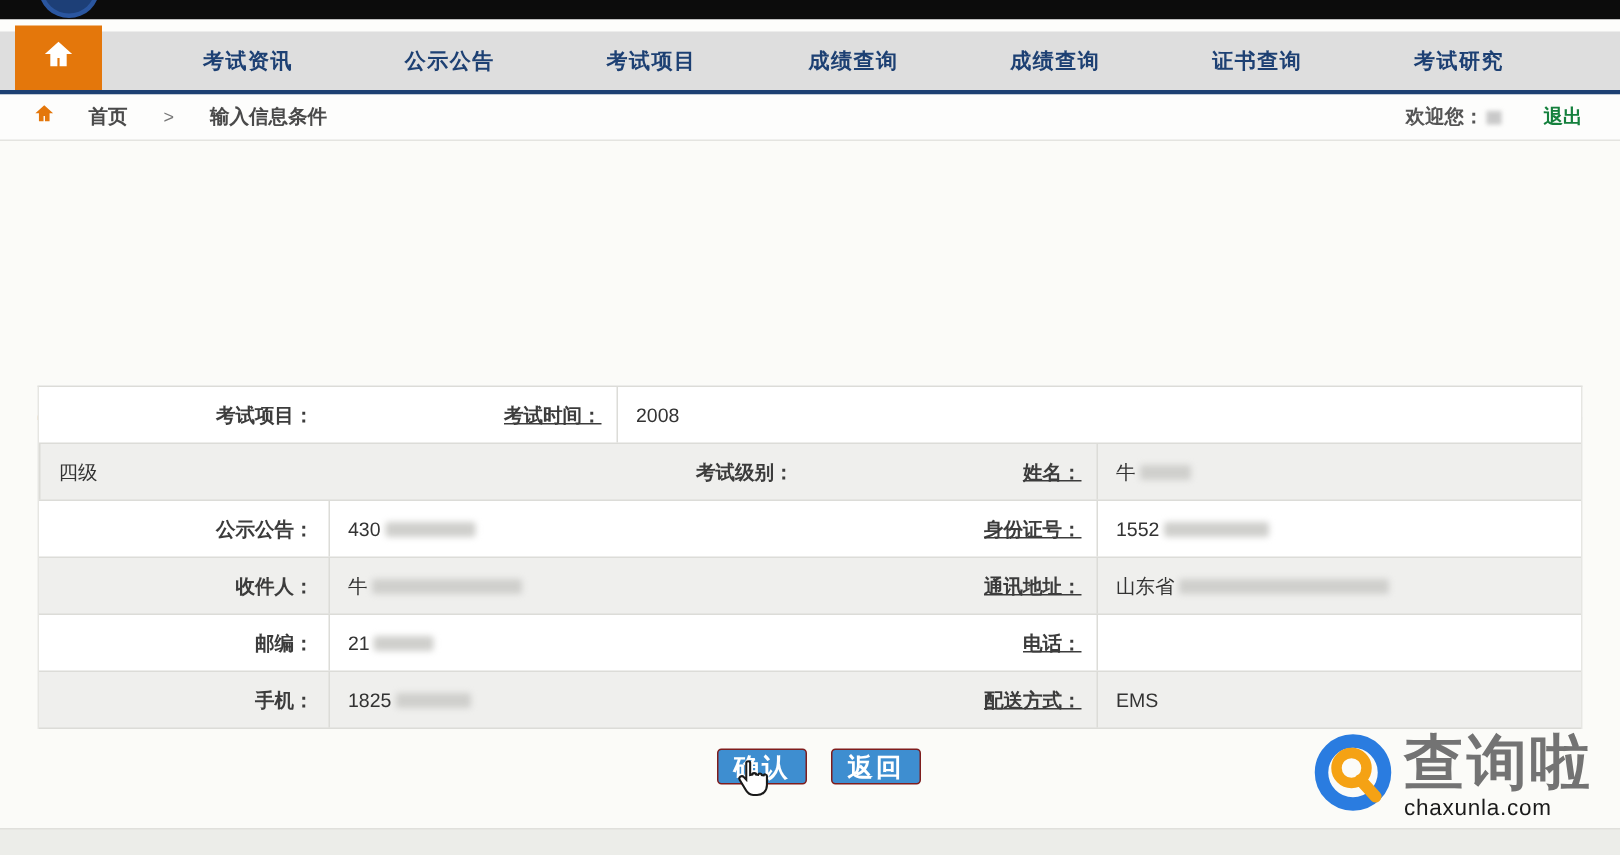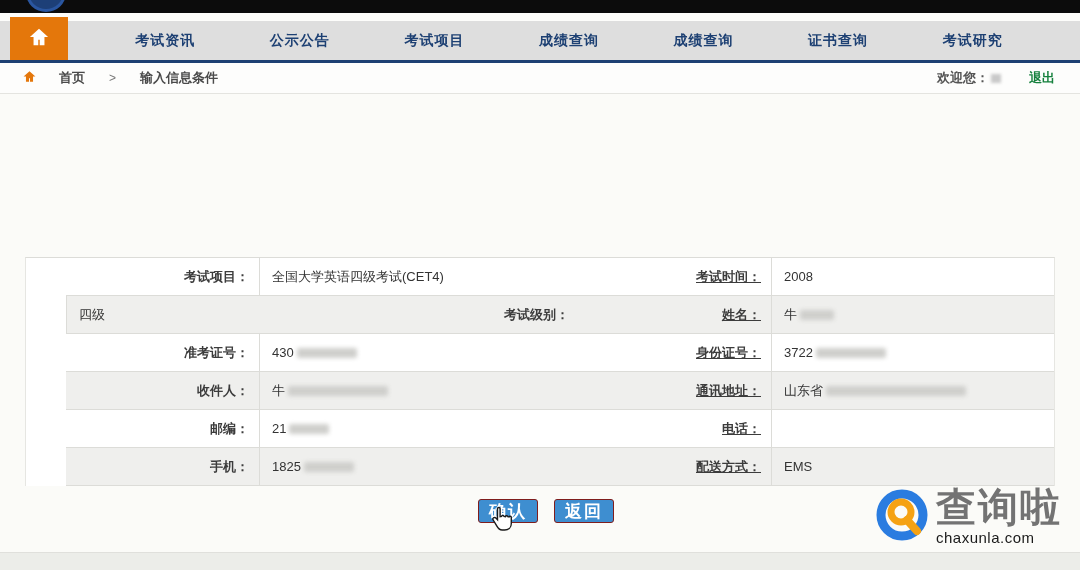--- a/index.html
+++ b/index.html
@@ -64,21 +64,20 @@
   .step-label { margin-top: 8px; font-size: 13px; font-weight: bold; letter-spacing: 1px; }
   .step.active .step-label { color: #e07f17; }
   .step.inactive .step-label { color: #5d5d5d; }
   .s1 { left: 125px; } .s2 { left: 330px; } .s3 { left: 535px; } .s4 { left: 740px; } .s5 { left: 945px; }
 
   
   .info-table {
     position: absolute; left: 25px; top: 257px; width: 1030px;
     border-top: 1px solid #dcdcd8; border-left: 1px solid #e6e6e2; border-right: 1px solid #e6e6e2;
     background: #fff;
-    padding-left: 40px;
   }
   .trow { display: flex; height: 38px; border-bottom: 1px solid #dcdcd8; align-items: stretch; }
   .trow:nth-child(even) { background: #efefed; }
   .tcell { display: flex; align-items: center; font-size: 13px; color: #333; }
   .tlabel { width: 193px; justify-content: flex-end; padding-right: 10px; font-weight: bold; color: #3c3c3c; }
   .tvalue { border-left: 1px solid #dcdcd8; padding-left: 12px; }
   .tv1 { width: 320px; }
   .tl2 { width: 192px; text-decoration: underline; }
   .tv2 { flex: 1; }
   .blur-bar { display: inline-block; height: 10px; margin-left: 3px; background: #cfcfcc; filter: blur(2px); border-radius: 2px; }
@@ -172,48 +171,45 @@
     </div>
     <div class="step inactive s5">
       <span class="step-dot">5</span>
       <div class="step-label">完成</div>
     </div>
   </div>
 
   <div class="info-table">
     <div class="trow">
       <div class="tcell tlabel">考试项目：</div>
-      <div class="tcell tvalue tv1">
-          <span>全国大学英语四级考试(CET4)</span>
-        </div>
       <div class="tcell tlabel tl2">考试时间：</div>
       <div class="tcell tvalue tv2">
           <span>2008</span>
         </div>
     </div>
     <div class="trow">
       <div class="tcell tvalue tv1">
           <span>四级</span>
         </div>
       <div class="tcell tlabel">考试级别：</div>
       <div class="tcell tlabel tl2">姓名：</div>
       <div class="tcell tvalue tv2">
           <span>牛</span>
           <span class="blur-bar" style="width:34px"></span>
         </div>
     </div>
     <div class="trow">
-      <div class="tcell tlabel">准考证号：</div>
+      <div class="tcell tlabel">公示公告：</div>
       <div class="tcell tvalue tv1">
           <span>430</span>
           <span class="blur-bar" style="width:60px"></span>
         </div>
       <div class="tcell tlabel tl2">身份证号：</div>
       <div class="tcell tvalue tv2">
-          <span>3722</span>
+          <span>1552</span>
           <span class="blur-bar" style="width:70px"></span>
         </div>
     </div>
     <div class="trow">
       <div class="tcell tlabel">收件人：</div>
       <div class="tcell tvalue tv1">
           <span>牛</span>
           <span class="blur-bar" style="width:100px"></span>
         </div>
       <div class="tcell tlabel tl2">通讯地址：</div>

